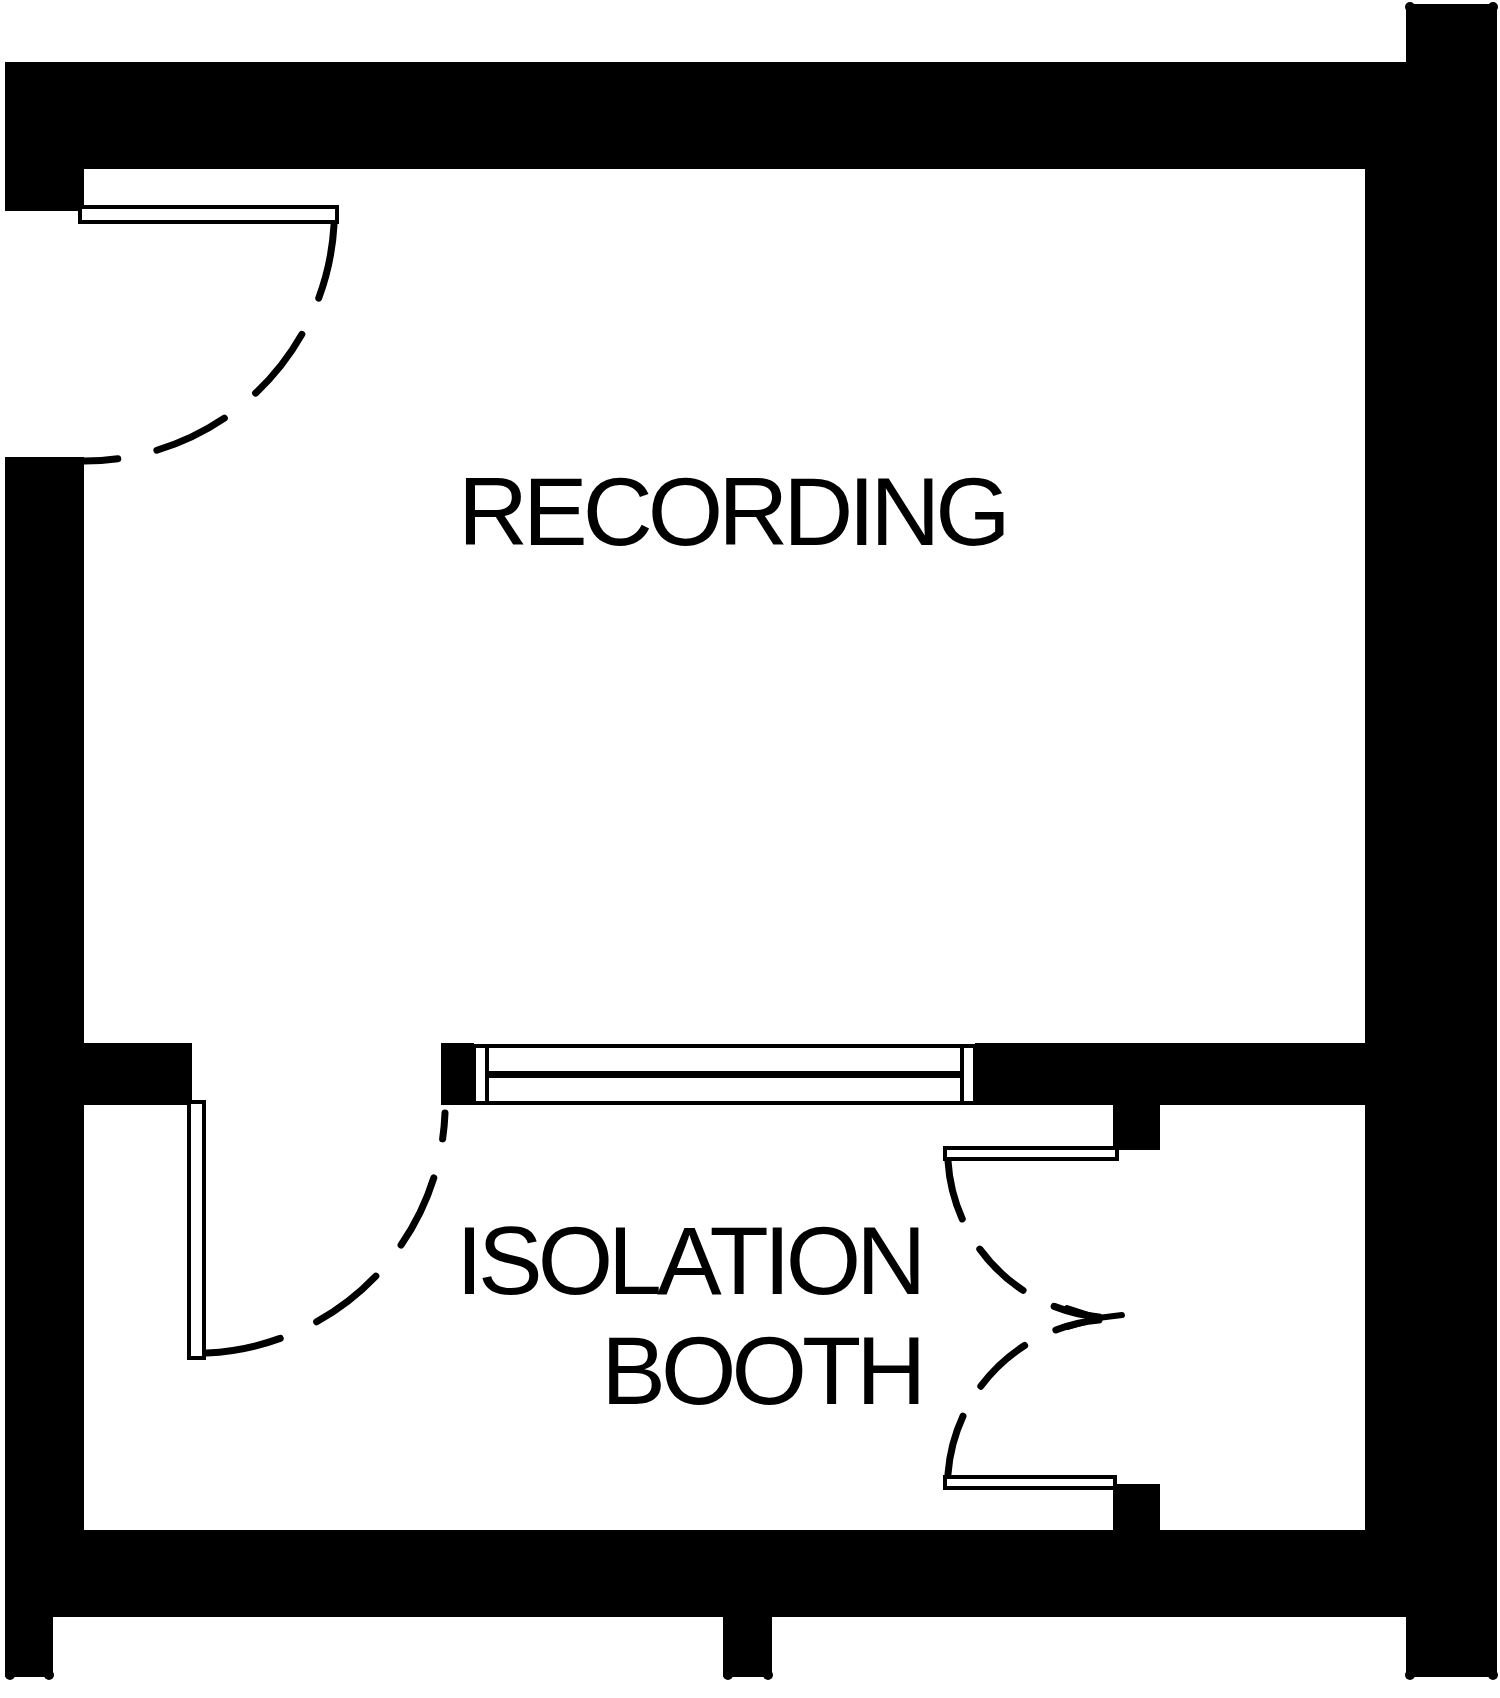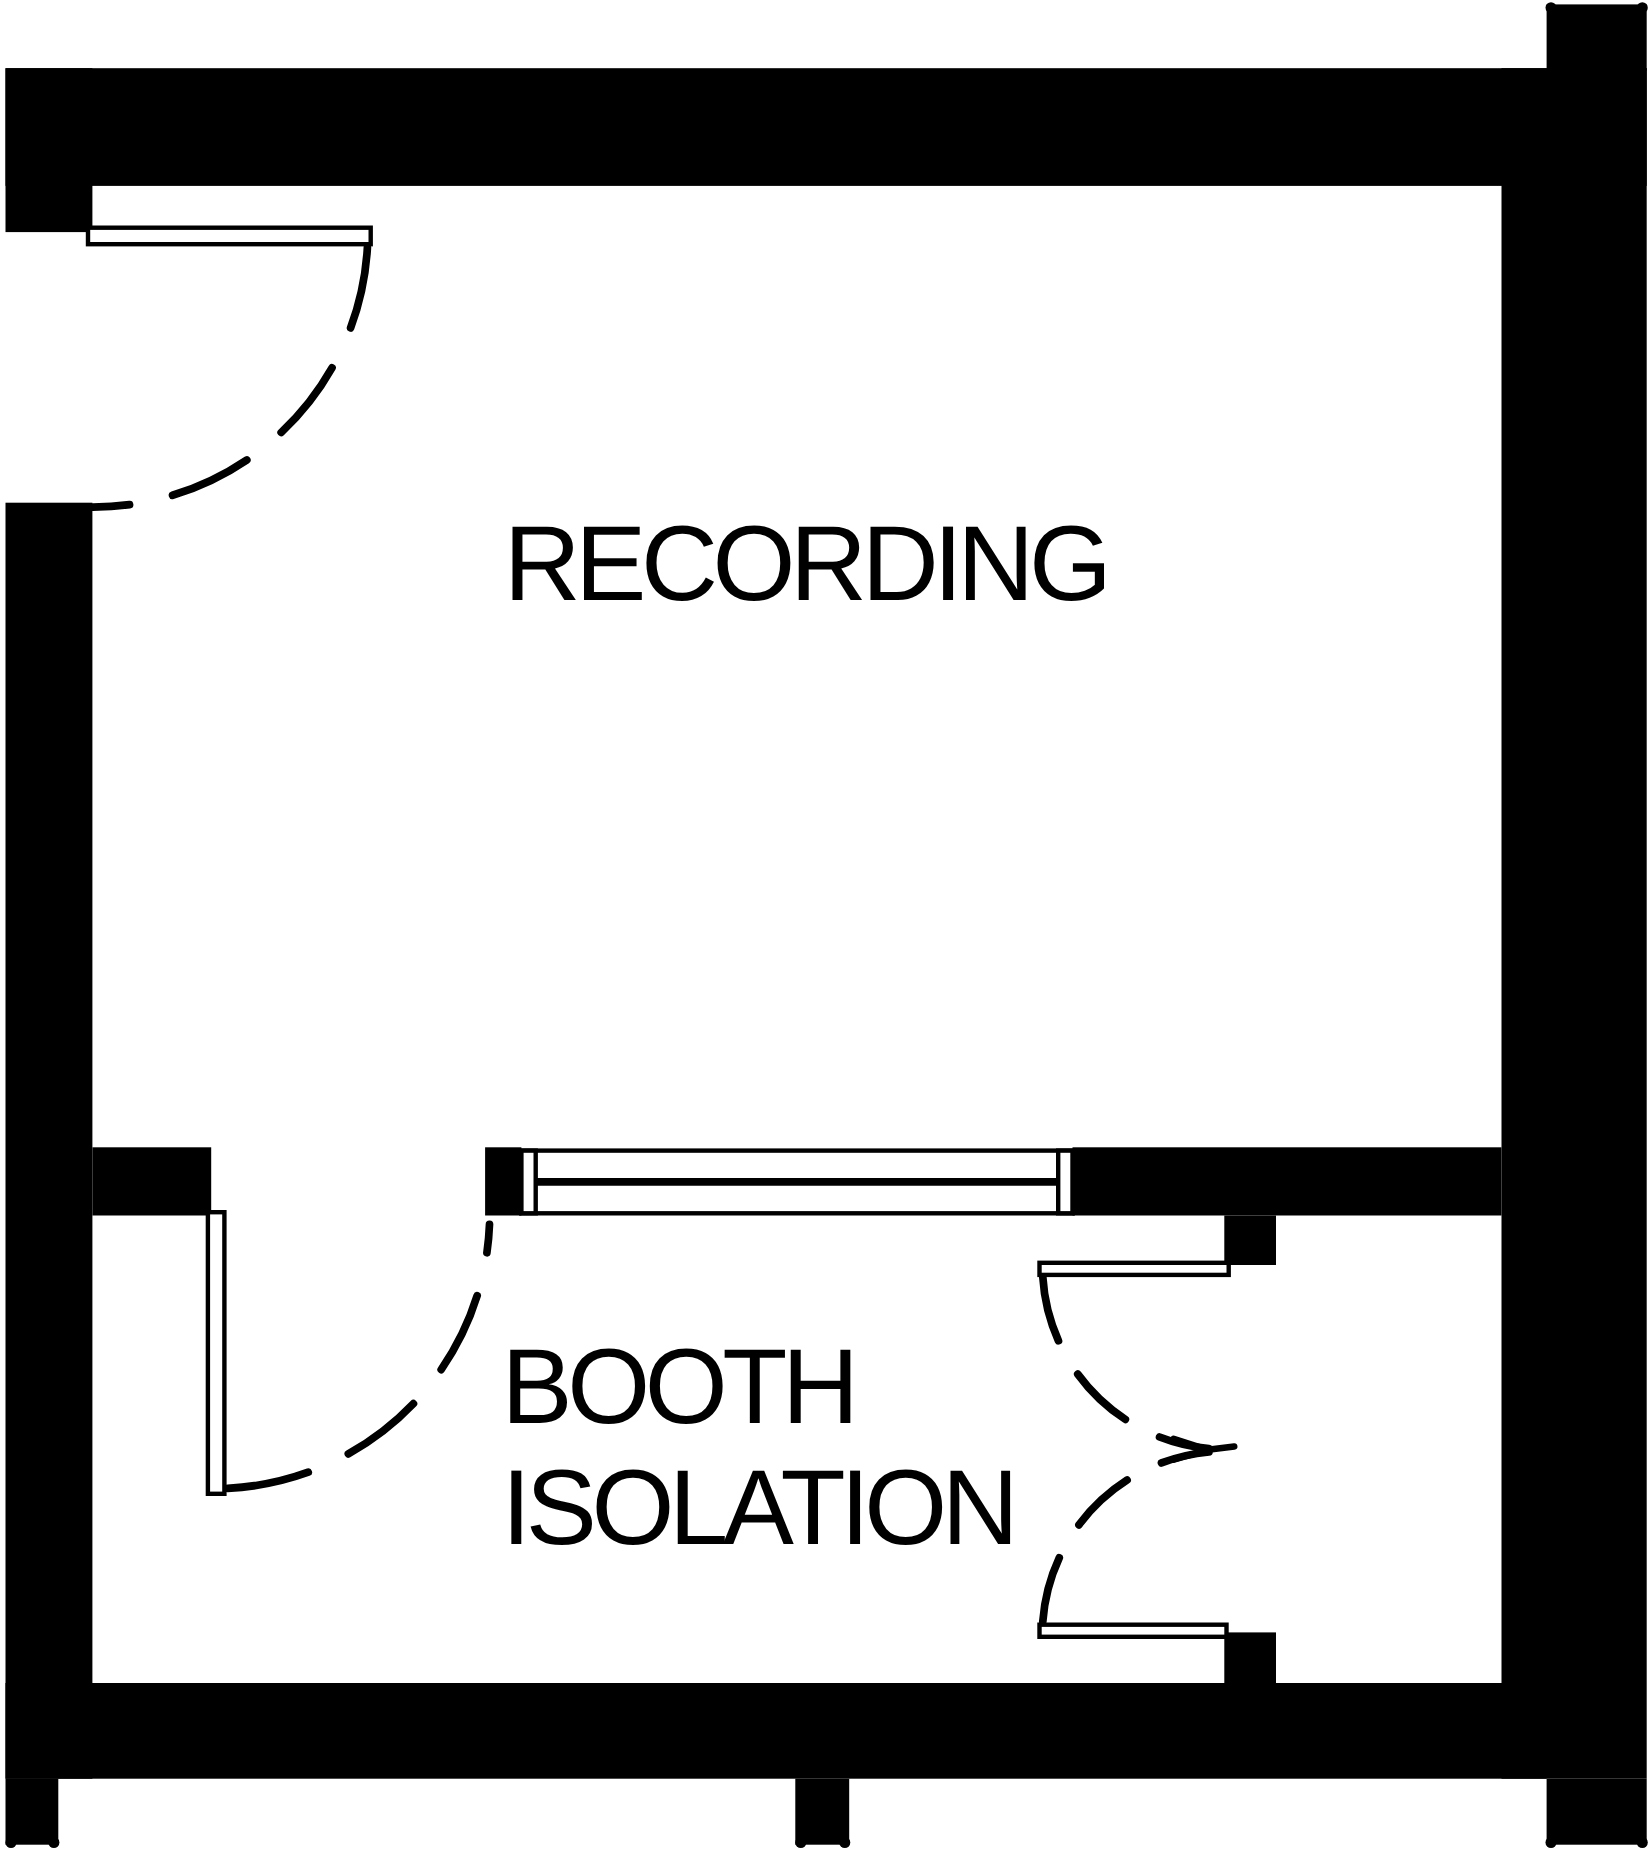--- a/index.html
+++ b/index.html
@@ -23,21 +23,21 @@
   }
   .room-label {
     position: absolute;
     color: #000000;
     font-size: 97px;
     letter-spacing: -5px;
     font-weight: 400;
     white-space: nowrap;
     user-select: none;
   }
-  .room-label .line { display: block; }
+  .room-label .line { display: block; text-align: right; }
   #label-recording-studio {
     left: 458px;
     top: 458px;
     line-height: 108px;
   }
   #label-isolation-booth {
     left: 456px;
     top: 1206px;
     line-height: 110px;
   }
@@ -118,17 +118,17 @@
         <path d="M 1098 1318 L 1122 1315"></path>
       </g>
     </g>
   </svg>
 
   <div class="room-label" id="label-recording-studio">
     <span class="line">RECORDING</span>
   </div>
 
   <div class="room-label" id="label-isolation-booth">
+    <span class="line">ISOLATION</span>
     <span class="line">BOOTH</span>
-    <span class="line">ISOLATION</span>
   </div>
 
 </div>
 
 </body></html>

